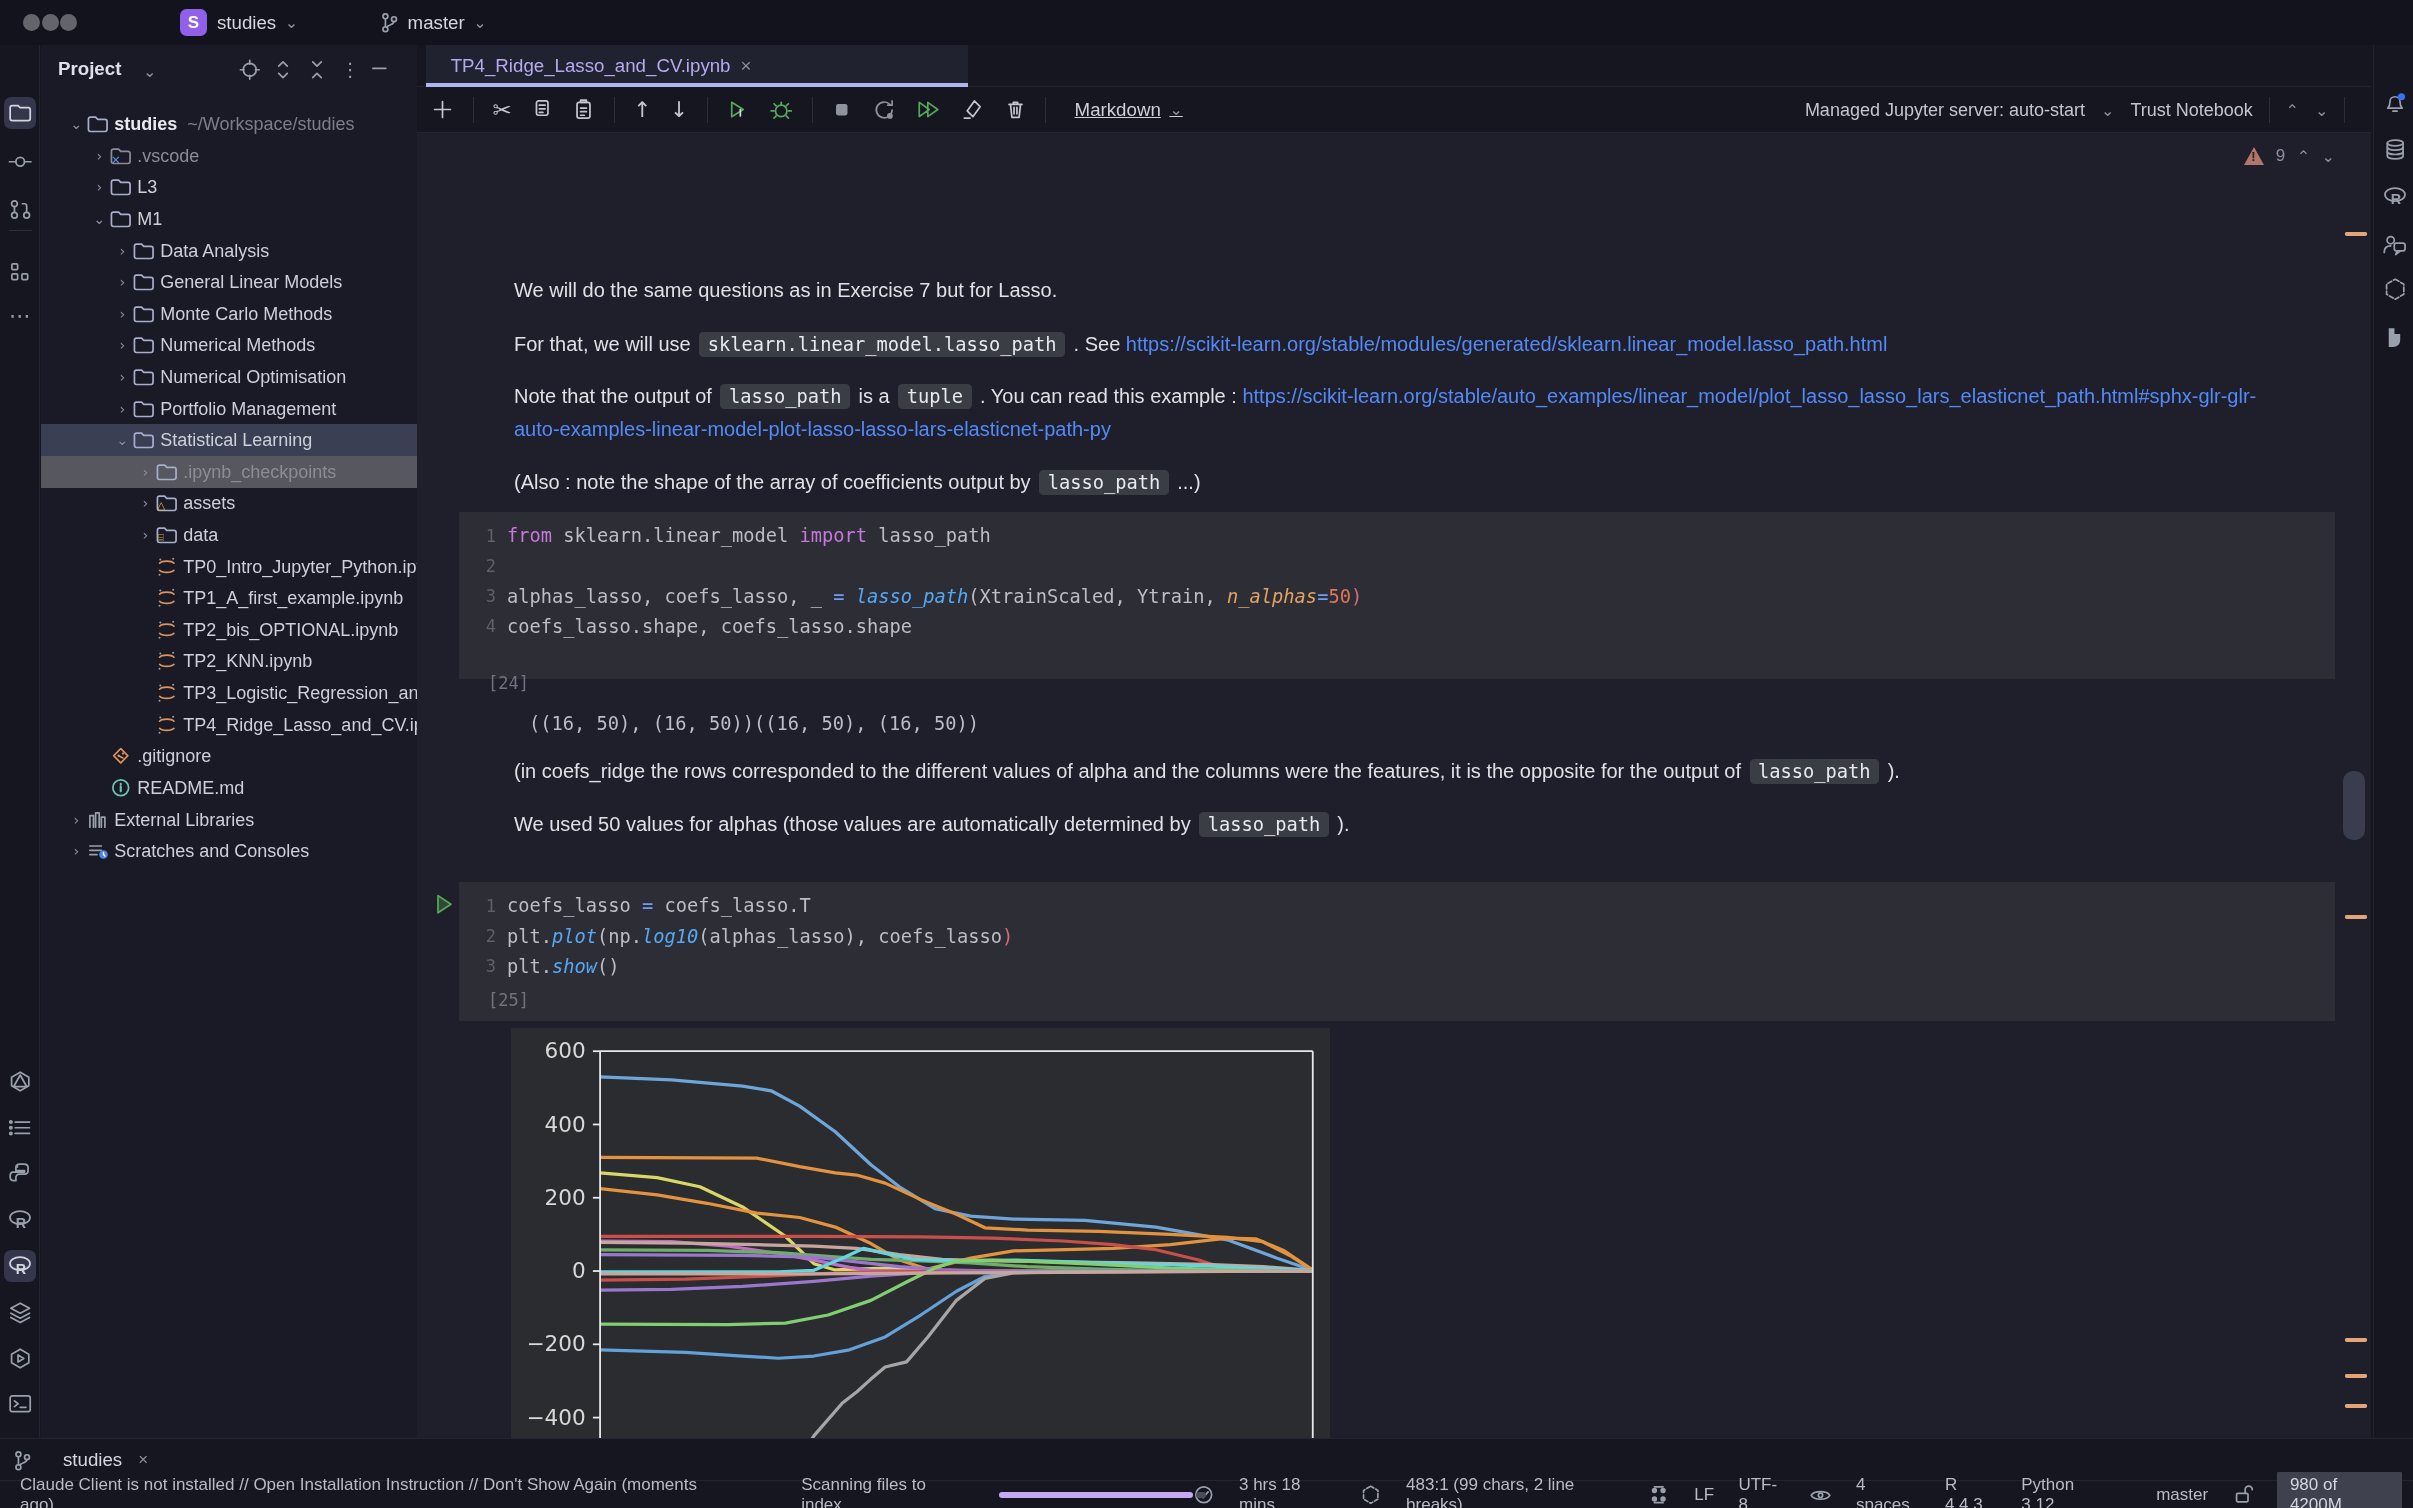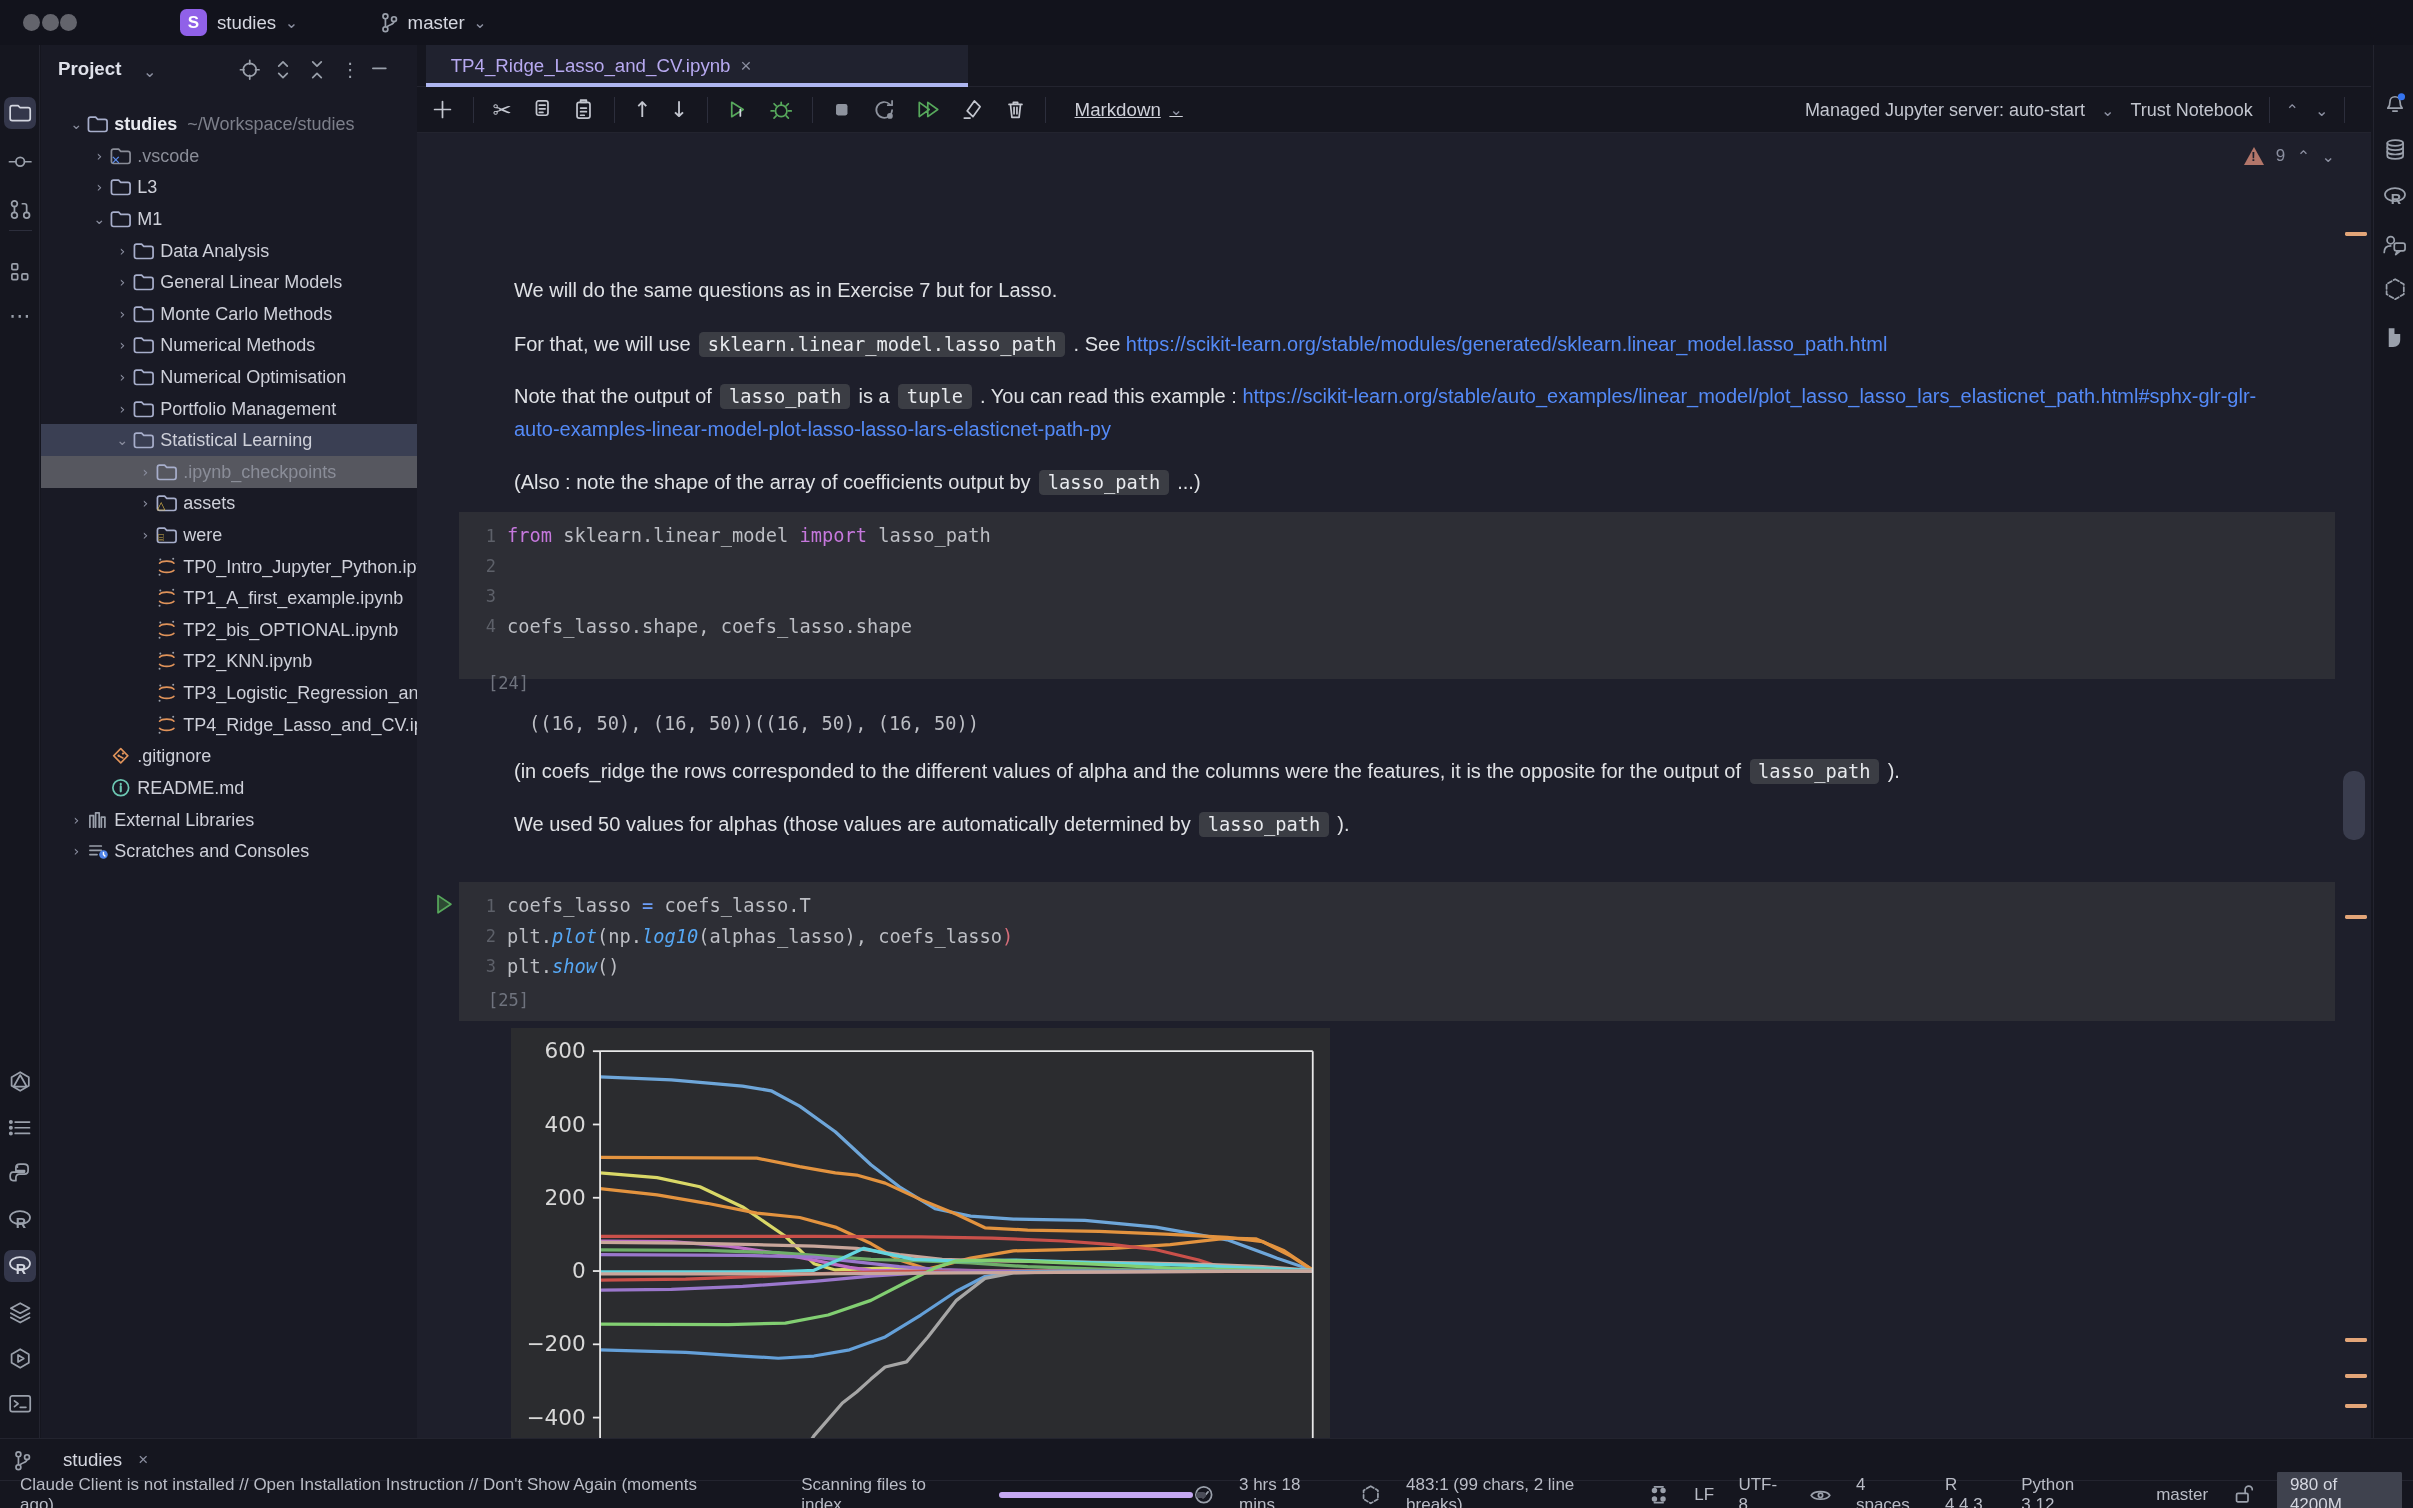--- a/index.html
+++ b/index.html
@@ -388,21 +388,21 @@
         </div>
         <div class="tree-row" style="top: 474px;">
           <span style="width: 95px; flex: 0 0 auto;"></span>
           <span class="tchev glyph">›</span>
           <span class="ticon icon">
             <svg width="21.5" height="18.7" viewBox="0 0 30 26" fill="none" stroke="#a7aecb" stroke-width="2.4" stroke-linecap="round" stroke-linejoin="round">
               <path d="M2 6c0-2 1-3 3-3h7l3 3h10c2 0 3 1 3 3v11c0 2-1 3-3 3H5c-2 0-3-1-3-3z"></path>
             </svg>
             <span style="position:absolute;margin-left:-11.5px;margin-top:5.7px;color:#d8b44a;font-size:10px">⌸</span>
           </span>
-          <span>were</span>
+          <span>data</span>
         </div>
         <div class="tree-row" style="top: 506px;">
           <span style="width: 95px; flex: 0 0 auto;"></span>
           <span class="tchev glyph"></span>
           <span class="ticon icon">
             <svg width="21.5" height="21.5" viewBox="0 0 30 30" fill="none" stroke="#9aa0ab" stroke-width="2.4" stroke-linecap="round" stroke-linejoin="round">
               <path d="M5 10c3-4 17-4 20 0" stroke="#e0935a"></path>
               <path d="M5 20c3 4 17 4 20 0" stroke="#e0935a"></path>
               <circle cx="6" cy="5" r="1.4" fill="#9aa0ab" stroke="none"></circle>
               <circle cx="24" cy="4" r="1.4" fill="#9aa0ab" stroke="none"></circle>
@@ -643,20 +643,21 @@
             <div class="cline" style="top: 8.6px;">
               <span class="lno">1</span>
               <span class="ctext"><span class="kw">from</span><span class=""> sklearn.linear_model </span><span class="kw">import</span><span class=""> lasso_path</span></span>
             </div>
             <div class="cline" style="top: 39px;">
               <span class="lno">2</span>
               <span class="ctext"></span>
             </div>
             <div class="cline" style="top: 69px;">
               <span class="lno">3</span>
+              <span class="ctext"><span class="">alphas_lasso, coefs_lasso, _ </span><span class="op">=</span><span class=""> </span><span class="fn">lasso_path</span><span class="">(XtrainScaled, Ytrain, </span><span class="param">n_alphas</span><span class="op">=</span><span class="num">50</span><span class="pnk">)</span></span>
             </div>
             <div class="cline" style="top: 99px;">
               <span class="lno">4</span>
               <span class="ctext"><span class="">coefs_lasso.shape, coefs_lasso.shape</span></span>
             </div>
             <div class="exec" style="top: 135px; margin-top: 26px;">[24]</div>
           </div>
           <div class="output" style="left: 112px; top: 580px;">((16, 50), (16, 50))((16, 50), (16, 50))</div>
           <div class="md" style="left: 97px; top: 622px;"><span>(in coefs_ridge the rows corresponded to the different values of alpha and the columns were the features, it is the opposite for the output of </span><span class="ilc">lasso_path</span><span> ).</span></div>
           <div class="md" style="left: 97px; top: 675px;"><span>We used 50 values for alphas (those values are automatically determined by </span><span class="ilc">lasso_path</span><span> ).</span></div>

